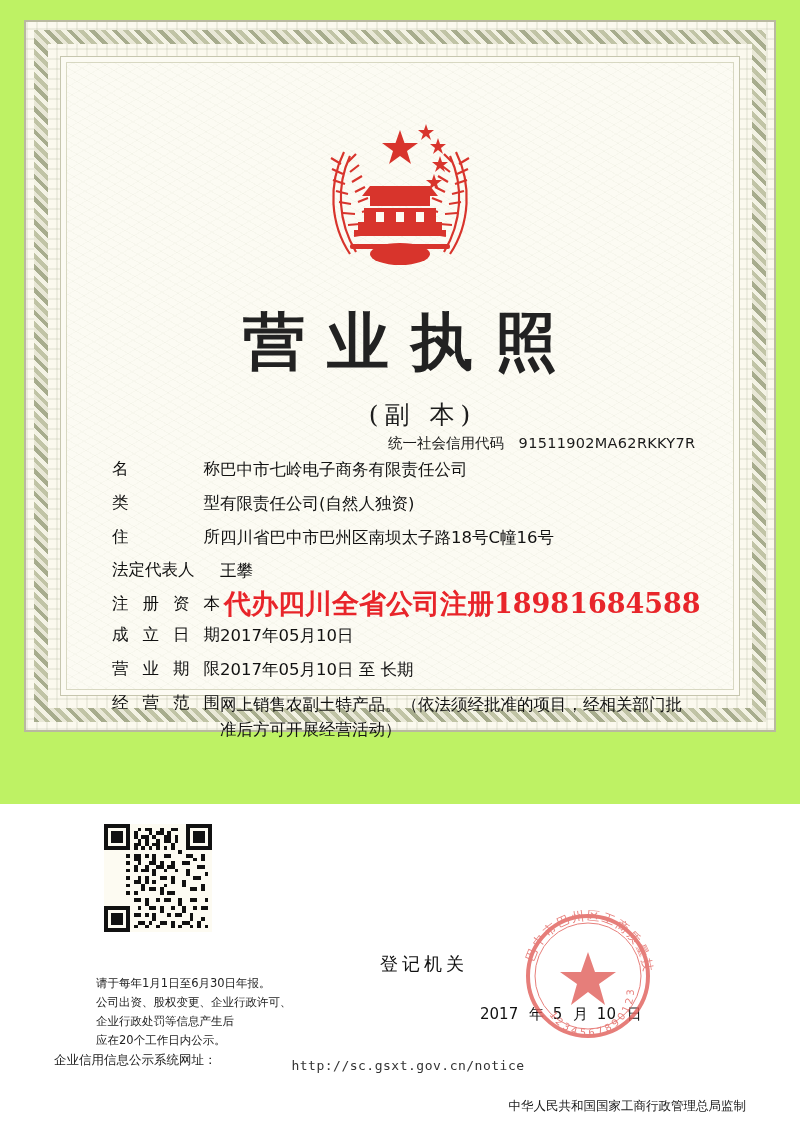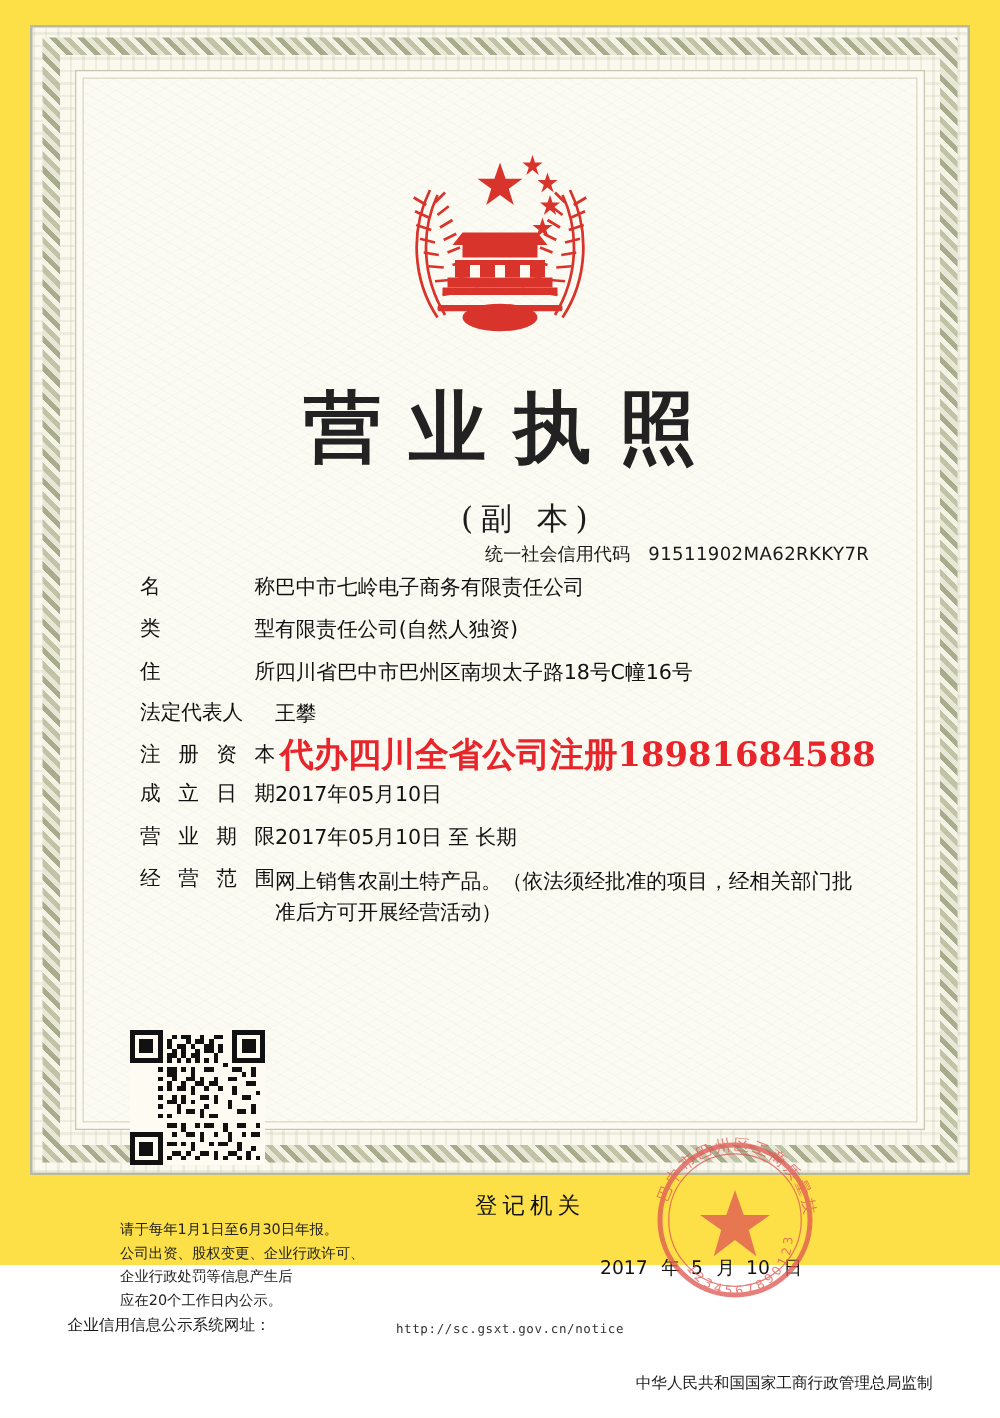--- a/index.html
+++ b/index.html
@@ -12,22 +12,22 @@
     height: 1134px;
     font-family: "DejaVu Sans", "Liberation Sans", sans-serif;
     position: relative;
     overflow: hidden;
   }
 
   
   .page {
     position: absolute;
     left: 0; top: 0;
-    width: 800px; height: 1012px;
-    background: #fde047;
+    width: 800px; height: 804px;
+    background: #bef264;
   }
 
   
   .frame-outer {
     position: absolute;
     left: 24px; top: 20px;
     right: 24px; bottom: 72px;
     border: 2px solid #b9b9a0;
     background:
       repeating-linear-gradient(0deg, rgba(180,185,160,0.20) 0px, rgba(180,185,160,0.20) 2px, transparent 2px, transparent 10px),
@@ -221,21 +221,21 @@
     opacity: 0.78;
   }
 
   
   .url {
     position: absolute;
     left: 16px; right: 0;
     top: 1058px;
     text-align: center;
     font-family: "DejaVu Sans Mono", "Liberation Mono", monospace;
-    font-size: 10px;
+    font-size: 13px;
     color: #333333;
     letter-spacing: 0.5px;
   }
 
   
   .footer-left {
     position: absolute;
     left: 54px;
     top: 1052px;
     font-size: 12.5px;

